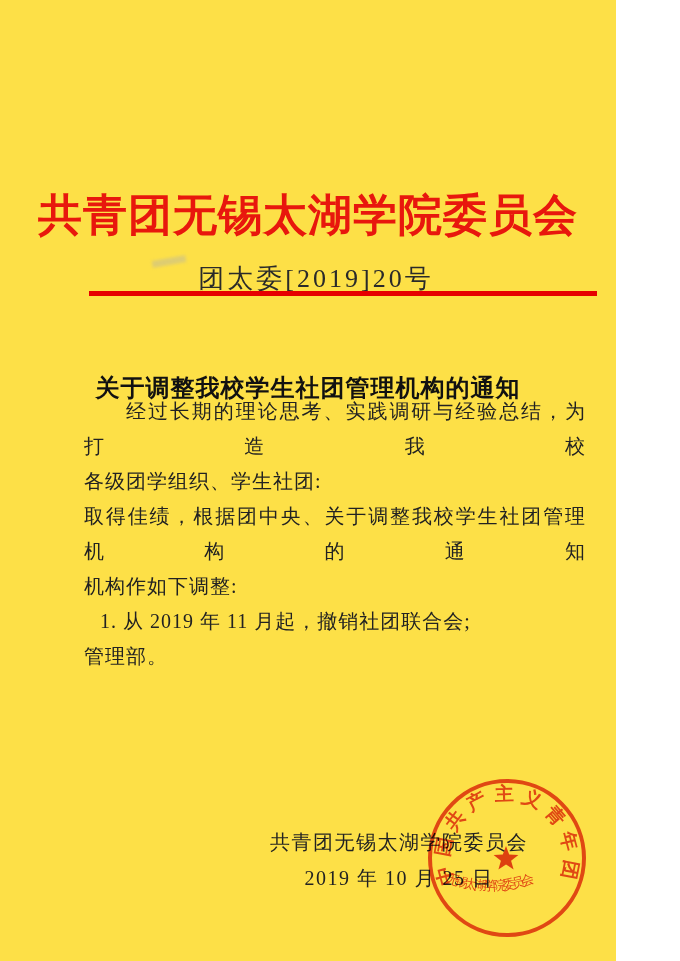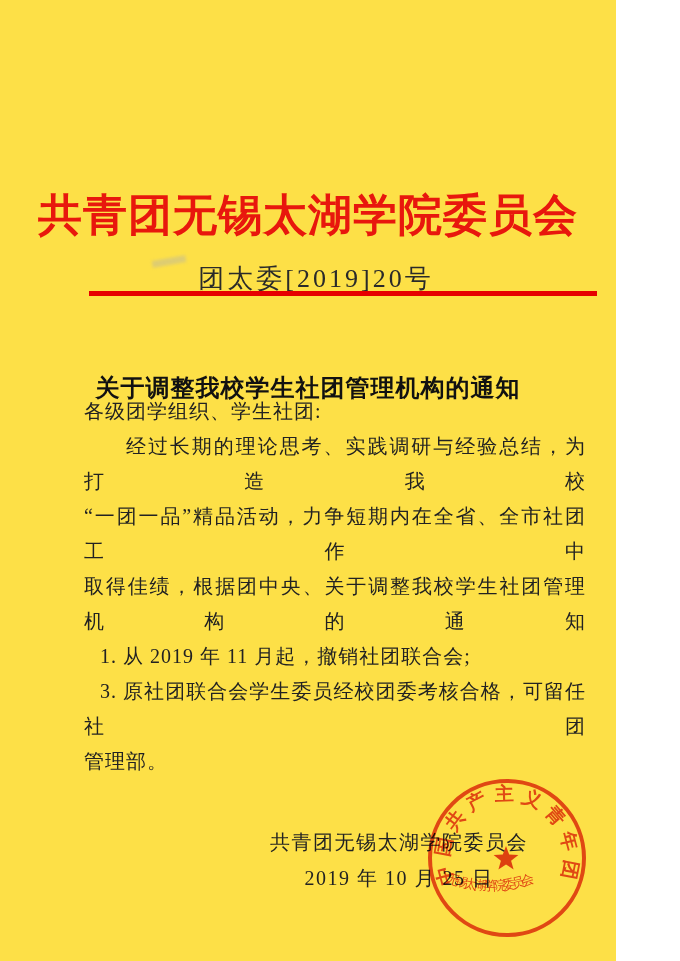--- a/index.html
+++ b/index.html
@@ -102,26 +102,25 @@
 
   <div class="org-title">共青团无锡太湖学院委员会</div>
 
   <div class="doc-number">团太委[2019]20号</div>
 
   <div class="red-rule"></div>
 
   <div class="notice-title">关于调整我校学生社团管理机构的通知</div>
 
   <div class="body-block">
+    <div class="ln ind fill">经过长期的理论思考、实践调研与经验总结，为打造我校</div>
     <div class="ln">各级团学组织、学生社团:</div>
-    <div class="ln ind fill">经过长期的理论思考、实践调研与经验总结，为打造我校</div>
-    <div class="ln fill">“一团一品”精品活动，力争短期内在全省、全市社团工作中</div>
     <div class="ln fill">取得佳绩，根据团中央、关于调整我校学生社团管理机构的通知</div>
+    <div class="ln">机构作如下调整:</div>
     <div class="ln ind-num">1. 从 2019 年 11 月起，撤销社团联合会;</div>
-    <div class="ln ind-num fill">3. 原社团联合会学生委员经校团委考核合格，可留任社团</div>
     <div class="ln">管理部。</div>
 
   </div>
 
   <div class="sig-block">
     <div>共青团无锡太湖学院委员会</div>
     <div>2019 年 10 月 25 日</div>
   </div>
 
   <svg class="seal" viewBox="0 0 160 160" aria-hidden="true">

